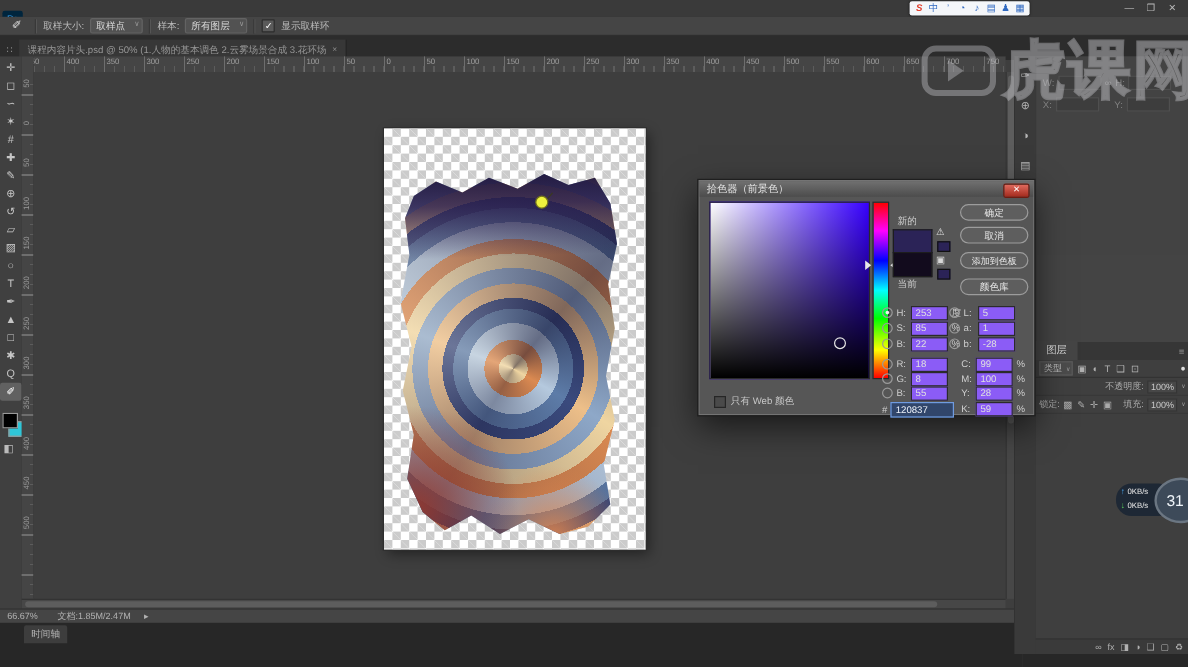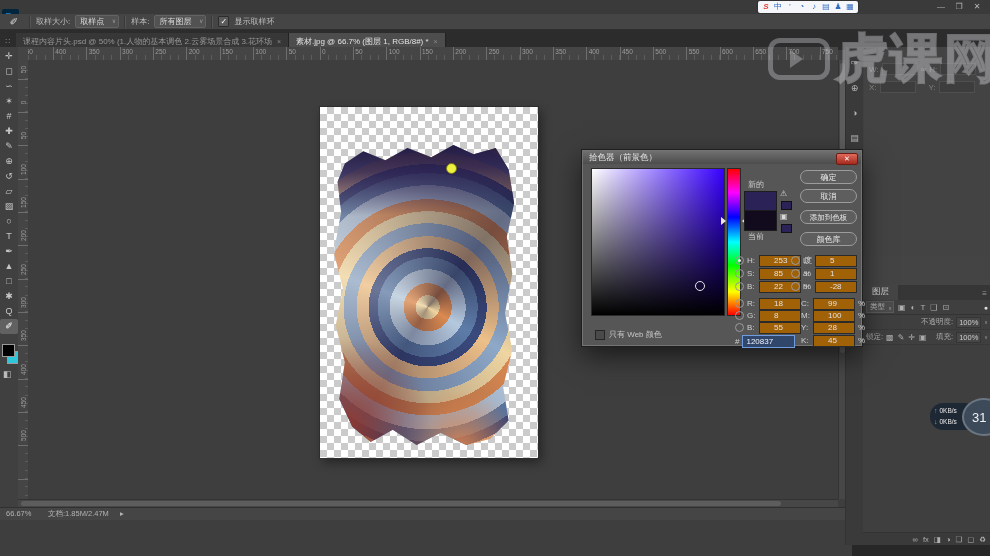--- a/index.html
+++ b/index.html
@@ -122,21 +122,21 @@
   #swatch-new{position:absolute;left:161px;top:40px;width:31px;height:19px;border:1px solid #1d1d1d;border-bottom:none;}
   #swatch-cur{position:absolute;left:161px;top:59px;width:31px;height:19px;border:1px solid #1d1d1d;}
   .warn-ic{position:absolute;left:197px;font-size:8px;color:#d8d8d8;}
   .warn-swatch{position:absolute;left:198px;width:9px;height:7px;border:1px solid #111;}
   .cp-btn{position:absolute;left:217px;width:57px;height:14px;background:#5e5e5e;border:1px solid #9c9c9c;border-radius:8px;
     color:#e8e8e8;font-size:8px;line-height:13px;text-align:center;white-space:nowrap;overflow:hidden;box-sizing:border-box;}
   .cp-row{position:absolute;display:flex;align-items:center;height:11px;}
   .cp-radio{width:7px;height:7px;border:1px solid #9a9a9a;border-radius:50%;margin-right:3px;position:relative;flex:none;}
   .cp-radio.sel:after{content:"";position:absolute;left:1.5px;top:1.5px;width:3px;height:3px;border-radius:50%;background:#f0f0f0;}
   .cp-rlabel{width:12px;font-size:8px;color:#cfcfcf;flex:none;}
-  .cp-box{width:26px;height:10px;background:#a16207;border:1px solid #2b2b2b;font-size:8px;color:#e0e0e0;line-height:10px;padding-left:14px;flex:none;}
+  .cp-box{width:26px;height:10px;background:#8b5cf6;border:1px solid #2b2b2b;font-size:8px;color:#e0e0e0;line-height:10px;padding-left:3px;flex:none;}
   .cp-unit{font-size:8px;color:#cfcfcf;margin-left:3px;}
   #hex-row{position:absolute;left:152px;top:184px;display:flex;align-items:center;}
   #hex-label{font-size:8px;color:#cfcfcf;margin-right:3px;}
   #hex-box{width:48px;height:11px;background:#31466b;border:1px solid #6f9be0;color:#eef3fb;font-size:8px;line-height:11px;padding-left:3px;}
   #web-check{position:absolute;left:12px;top:178px;display:flex;align-items:center;gap:4px;}
   #web-check-box{width:8px;height:8px;background:#4a4a4a;border:1px solid #262626;}
   #web-check-label{font-size:8px;color:#c6c6c6;}
   
   #watermark{left:768px;top:24px;z-index:60;display:flex;align-items:center;gap:6px;pointer-events:none;}
   #wm-logo{width:52px;height:32px;border:5px solid rgba(200,200,205,.40);border-radius:12px;position:relative;}
@@ -184,24 +184,20 @@
     <div class="vsep"></div>
     <div class="opt-check">✓</div>
     <span class="opt-label">显示取样环</span>
   </div>
 
   <div id="tabbar" class="abs">
     <div id="tabbar-ic">∷</div>
     <div id="tab-strip" style="display:flex;align-items:flex-end;">
         <div class="tab inactive">
           <span style="overflow: hidden; text-overflow: clip; white-space: nowrap;">课程内容片头.psd @ 50% (1.人物的基本调色 2.云雾场景合成 3.花环场景RGB合成, RGB/8) *</span>
-          <span class="tab-close">×</span>
-        </div>
-        <div class="tab active">
-          <span style="overflow: hidden; text-overflow: clip; white-space: nowrap;">素材.jpg @ 66.7% (图层 1, RGB/8#) *</span>
           <span class="tab-close">×</span>
         </div>
       </div>
   </div>
 
   <div id="toolcol" class="abs">
     <div id="fg-swatch" class="abs"></div>
     <div id="bg-swatch" class="abs"></div>
     <div id="quickmask-ic" class="abs">◧</div>
   <div class="tool" style="top: 2px;">✛</div>
@@ -280,20 +276,23 @@
   <div id="hscroll" class="abs">
       <div id="hscroll-thumb" class="abs"></div>
     </div>
 
   <div id="statusbar" class="abs">
     <span style="left:6px;">66.67%</span>
     <span style="left:48px;">文档:1.85M/2.47M</span>
     <span style="left:120px;">▸</span>
   </div>
 
+  <div id="bottombar" class="abs">
+    <div id="timeline-tab">时间轴</div>
+  </div>
   <div id="bottomright" class="abs"></div>
 
   <div id="dock" class="abs">
     <div id="dock-column">
         <div class="dock-ic">✑</div>
         <div class="dock-ic">⊕</div>
         <div class="dock-ic">◑</div>
         <div class="dock-ic">▤</div>
         <div class="dock-ic">A</div>
       </div>
@@ -454,21 +453,21 @@
       </div>
       <div class="cp-row" style="left: 208px; top: 171px;">
         <span style="width: 10px;"></span>
         <span class="cp-rlabel">Y:</span>
         <div class="cp-box">28</div>
         <span class="cp-unit">%</span>
       </div>
       <div class="cp-row" style="left: 208px; top: 184px;">
         <span style="width: 10px;"></span>
         <span class="cp-rlabel">K:</span>
-        <div class="cp-box">45</div>
+        <div class="cp-box">59</div>
         <span class="cp-unit">%</span>
       </div>
     </div>
 
   <div id="watermark" class="abs">
     <div id="wm-logo"></div>
     <div id="wm-text">虎课网</div>
   </div>
 
   <div id="netpill" class="abs">

